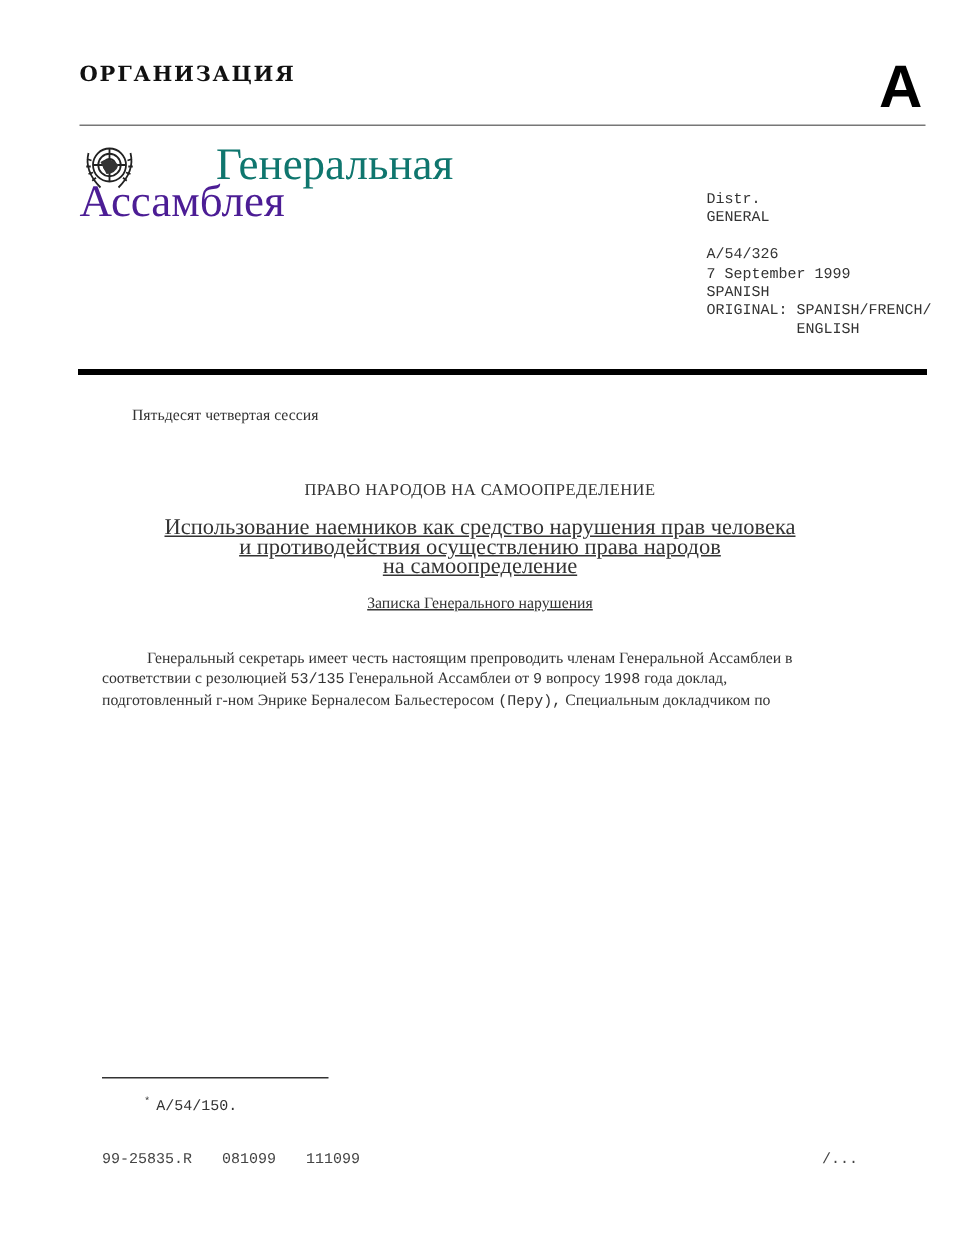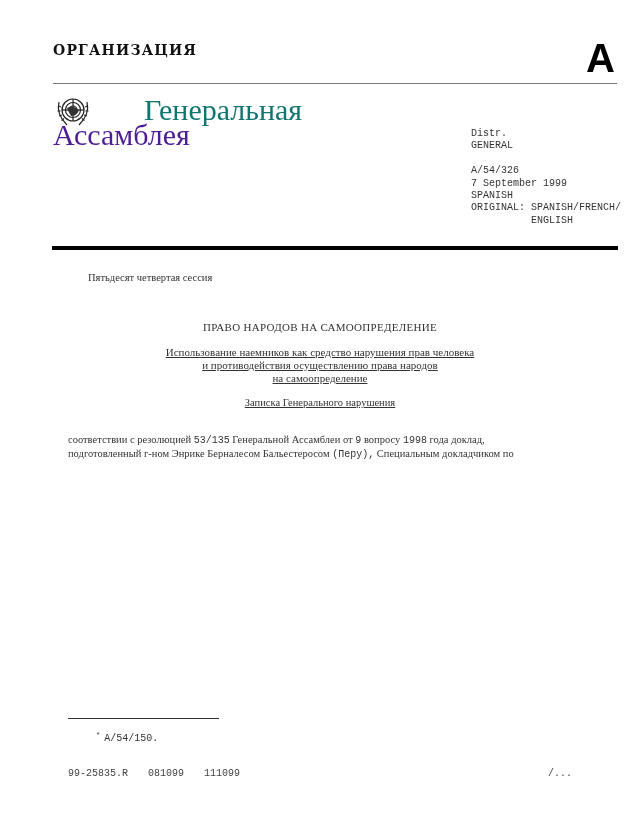--- a/index.html
+++ b/index.html
@@ -10,21 +10,21 @@
   .rule-thin { left: 53px; top: 83px; width: 564px; height: 1px; background: #777; }
   .emblem { left: 53px; top: 92px; width: 40px; height: 40px; }
   .ga1 { left: 144px; top: 95px; font-family: "Liberation Serif", serif; font-size: 30px; line-height: 30px; color: #0f766e; }
   .ga2 { left: 53px; top: 120px; font-family: "Liberation Serif", serif; font-size: 30px; line-height: 30px; color: #4c1d95; }
   .meta { left: 471px; top: 128px; font-family: "Liberation Mono", monospace; font-size: 10px; line-height: 12.4px; color: #333; white-space: pre; }
   .rule-thick { left: 52px; top: 246px; width: 566px; height: 4px; background: #000; }
   .sess { left: 68px; top: 271px; font-family: "Liberation Serif", serif; font-size: 10.5px; line-height: 13px; color: #333; margin-left: 20px; }
   .sess .mono { font-family: "Liberation Mono", monospace; font-size: 10px; }
   .center-block { left: 68px; width: 504px; text-align: center; font-family: "Liberation Serif", serif; color: #333; }
   .title { top: 321px; font-size: 11px; letter-spacing: 0.3px; }
-  .subtitle { top: 346px; font-size: 11px; line-height: 13px; }
+  .subtitle { top: 346px; font-size: 15px; line-height: 13px; }
   .subtitle span, .note-title span { text-decoration: underline; }
   .note-title { top: 397px; font-size: 10.5px; }
   .para { left: 68px; top: 433px; width: 506px; font-family: "Liberation Serif", serif; font-size: 10.5px; line-height: 13.3px; color: #333; }
   .para .line { display: block; white-space: nowrap; }
   .para .indent { padding-left: 30px; }
   .mono { font-family: "Liberation Mono", monospace; font-size: 10px; }
   .fn-rule { left: 68px; top: 718px; width: 151px; height: 1px; background: #333; }
   .fn { left: 96px; top: 731px; font-family: "Liberation Mono", monospace; font-size: 10px; color: #333; }
   .fn sup { font-size: 7px; vertical-align: 4px; margin-right: 4px; }
   .footer { left: 68px; top: 768px; width: 504px; font-family: "Liberation Mono", monospace; font-size: 10px; color: #444; }
@@ -76,20 +76,21 @@
   <div><span>Использование наемников как средство нарушения прав человека</span></div>
   <div><span>и противодействия осуществлению права народов</span></div>
   <div><span>на самоопределение</span></div>
 </div>
 
 <div class="abs center-block note-title">
   <span>Записка Генерального нарушения</span>
 </div>
 
 <div class="abs para">
+  <span class="line indent">Генеральный секретарь имеет честь настоящим препроводить членам Генеральной Ассамблеи в</span>
   <span class="line">
     <span>соответствии с резолюцией</span>
     <span class="mono">53/135</span>
     <span>Генеральной Ассамблеи от</span>
     <span class="mono">9</span>
     <span>вопросу</span>
     <span class="mono">1998</span>
     <span>года доклад,</span>
   </span>
   <span class="line">

